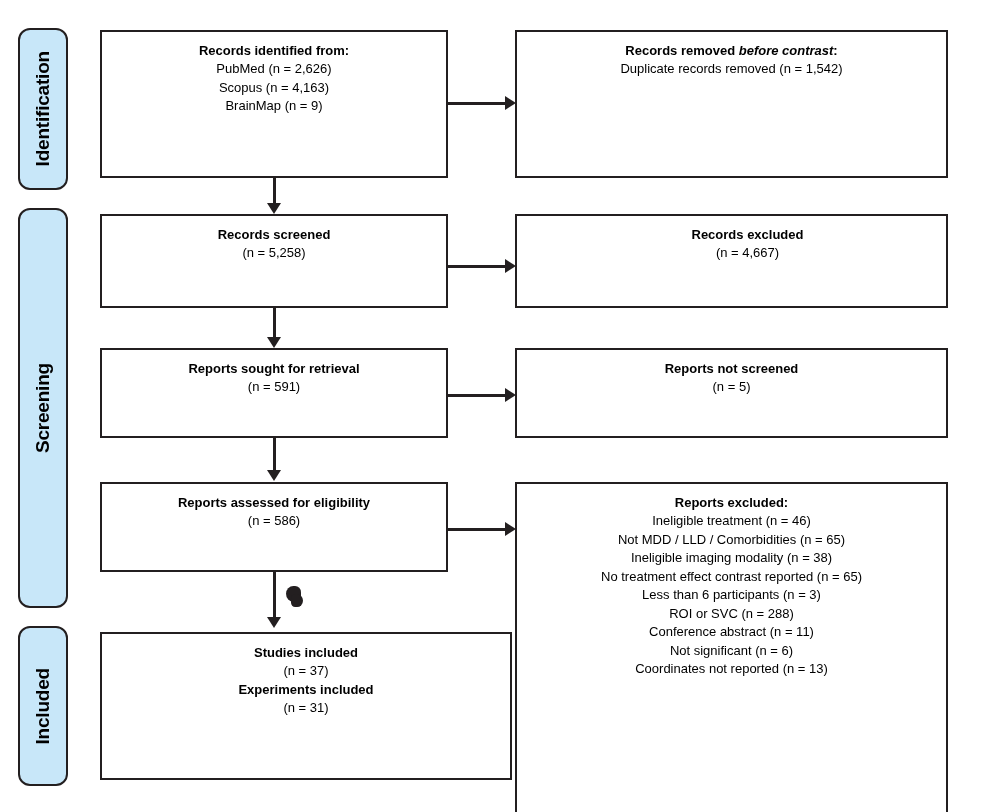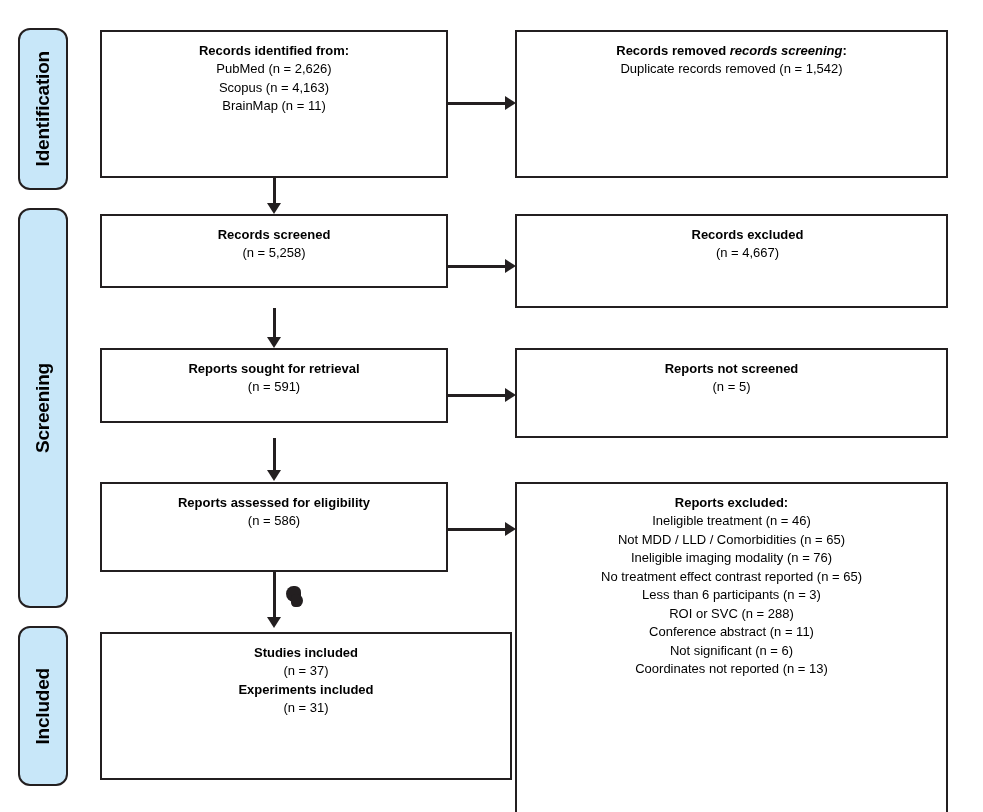--- a/index.html
+++ b/index.html
@@ -126,46 +126,46 @@
 
   <div class="stage-tab" style="left:18px; top:626px; width:50px; height:160px;">
     <span class="stage-label">Included</span>
   </div>
 
   <div class="flow-box" style="left:100px; top:30px; width:348px; height:148px;">
     <div class="box-inner">
       <span class="ln b">Records identified from:</span>
       <span class="ln">PubMed (n = 2,626)</span>
       <span class="ln">Scopus (n = 4,163)</span>
-      <span class="ln">BrainMap (n = 11)</span>
+      <span class="ln">BrainMap (n = 9)</span>
     </div>
   </div>
 
   <div class="flow-box" style="left:515px; top:30px; width:433px; height:148px;">
     <div class="box-inner">
-      <span class="hdr-mixed"><span>Records removed </span><span class="em">records screening</span><span>:</span></span>
+      <span class="hdr-mixed"><span>Records removed </span><span class="em">before contrast</span><span>:</span></span>
       <span class="ln">Duplicate records removed (n = 1,542)</span>
     </div>
   </div>
 
-  <div class="flow-box" style="left:100px; top:214px; width:348px; height:74px;">
+  <div class="flow-box" style="left:100px; top:214px; width:348px; height:94px;">
     <div class="box-inner">
       <span class="ln b">Records screened</span>
       <span class="ln">(n = 5,258)</span>
     </div>
   </div>
 
   <div class="flow-box" style="left:515px; top:214px; width:433px; height:94px;padding-left:32px;">
     <div class="box-inner">
       <span class="ln b">Records excluded</span>
       <span class="ln">(n = 4,667)</span>
     </div>
   </div>
 
-  <div class="flow-box" style="left:100px; top:348px; width:348px; height:75px;">
+  <div class="flow-box" style="left:100px; top:348px; width:348px; height:90px;">
     <div class="box-inner">
       <span class="ln b">Reports sought for retrieval</span>
       <span class="ln">(n = 591)</span>
     </div>
   </div>
 
   <div class="flow-box" style="left:515px; top:348px; width:433px; height:90px;">
     <div class="box-inner">
       <span class="ln b">Reports not screened</span>
       <span class="ln">(n = 5)</span>
@@ -177,21 +177,21 @@
       <span class="ln b">Reports assessed for eligibility</span>
       <span class="ln">(n = 586)</span>
     </div>
   </div>
 
   <div class="flow-box" style="left:515px; top:482px; width:433px; height:340px;">
     <div class="box-inner">
       <span class="ln b">Reports excluded:</span>
       <span class="ln">Ineligible treatment (n = 46)</span>
       <span class="ln">Not MDD / LLD / Comorbidities (n = 65)</span>
-      <span class="ln">Ineligible imaging modality (n = 76)</span>
+      <span class="ln">Ineligible imaging modality (n = 38)</span>
       <span class="ln">No treatment effect contrast reported (n = 65)</span>
       <span class="ln">Less than 6 participants (n = 3)</span>
       <span class="ln">ROI or SVC (n = 288)</span>
       <span class="ln">Conference abstract (n = 11)</span>
       <span class="ln">Not significant (n = 6)</span>
       <span class="ln">Coordinates not reported (n = 13)</span>
     </div>
   </div>
 
   <div class="flow-box" style="left:100px; top:632px; width:412px; height:148px;">

